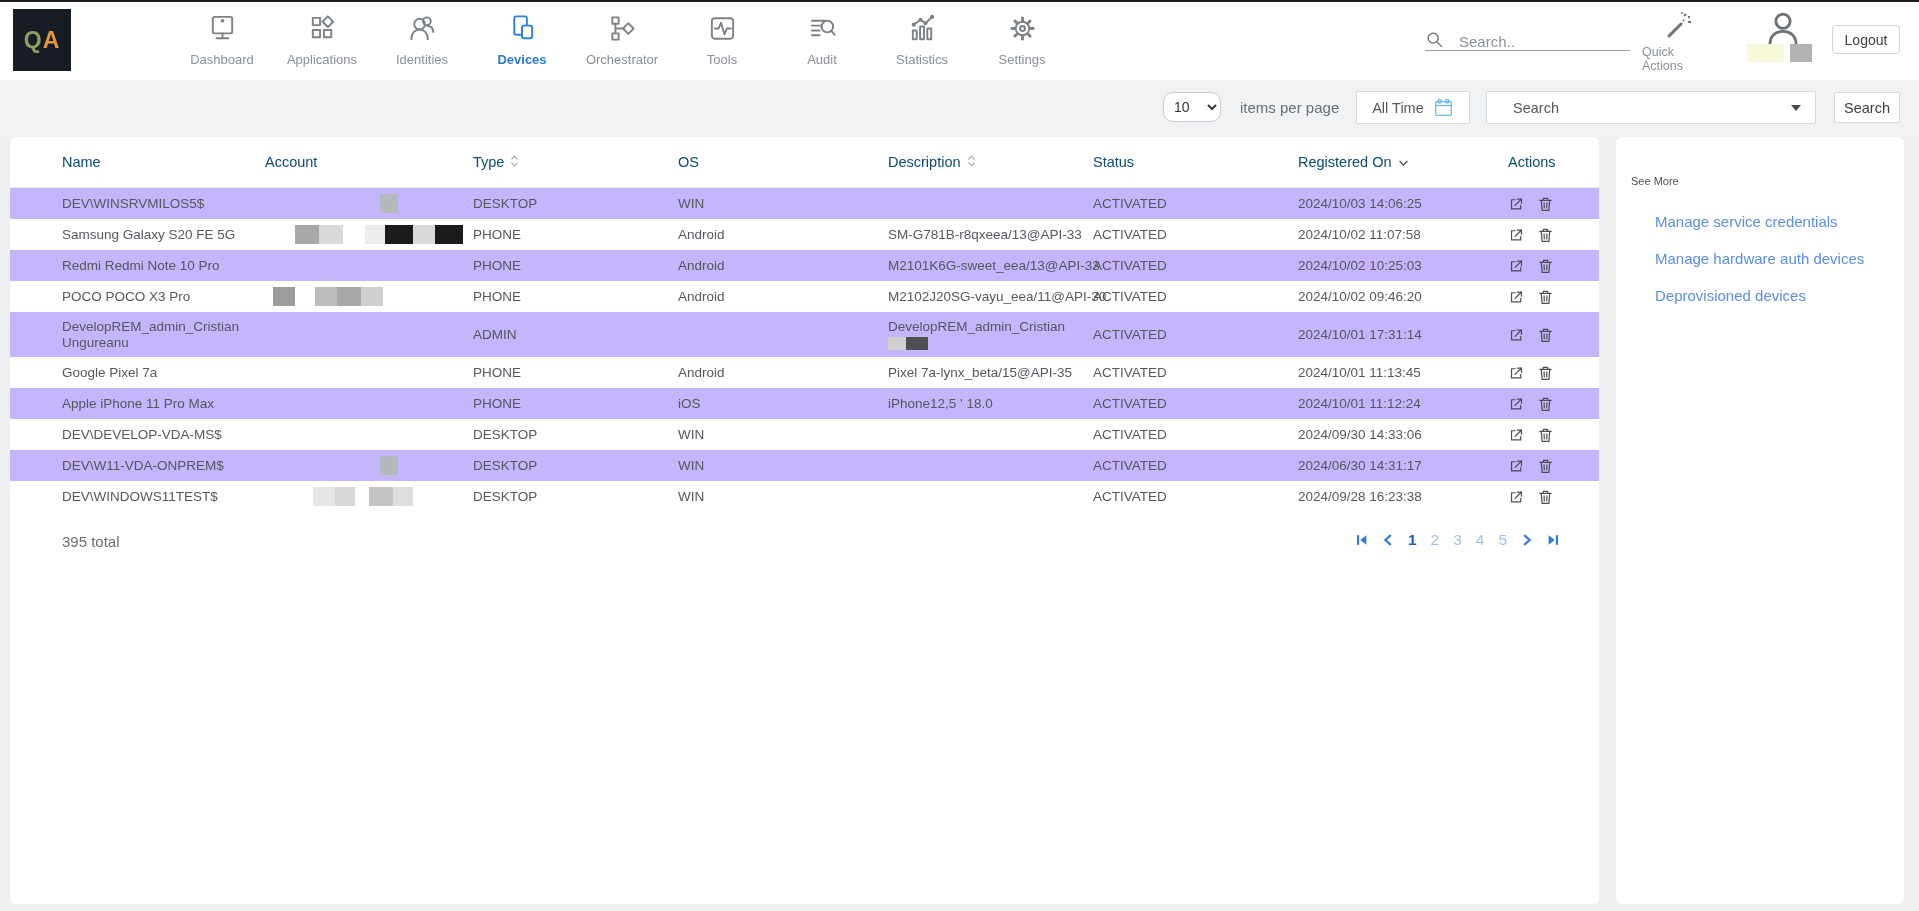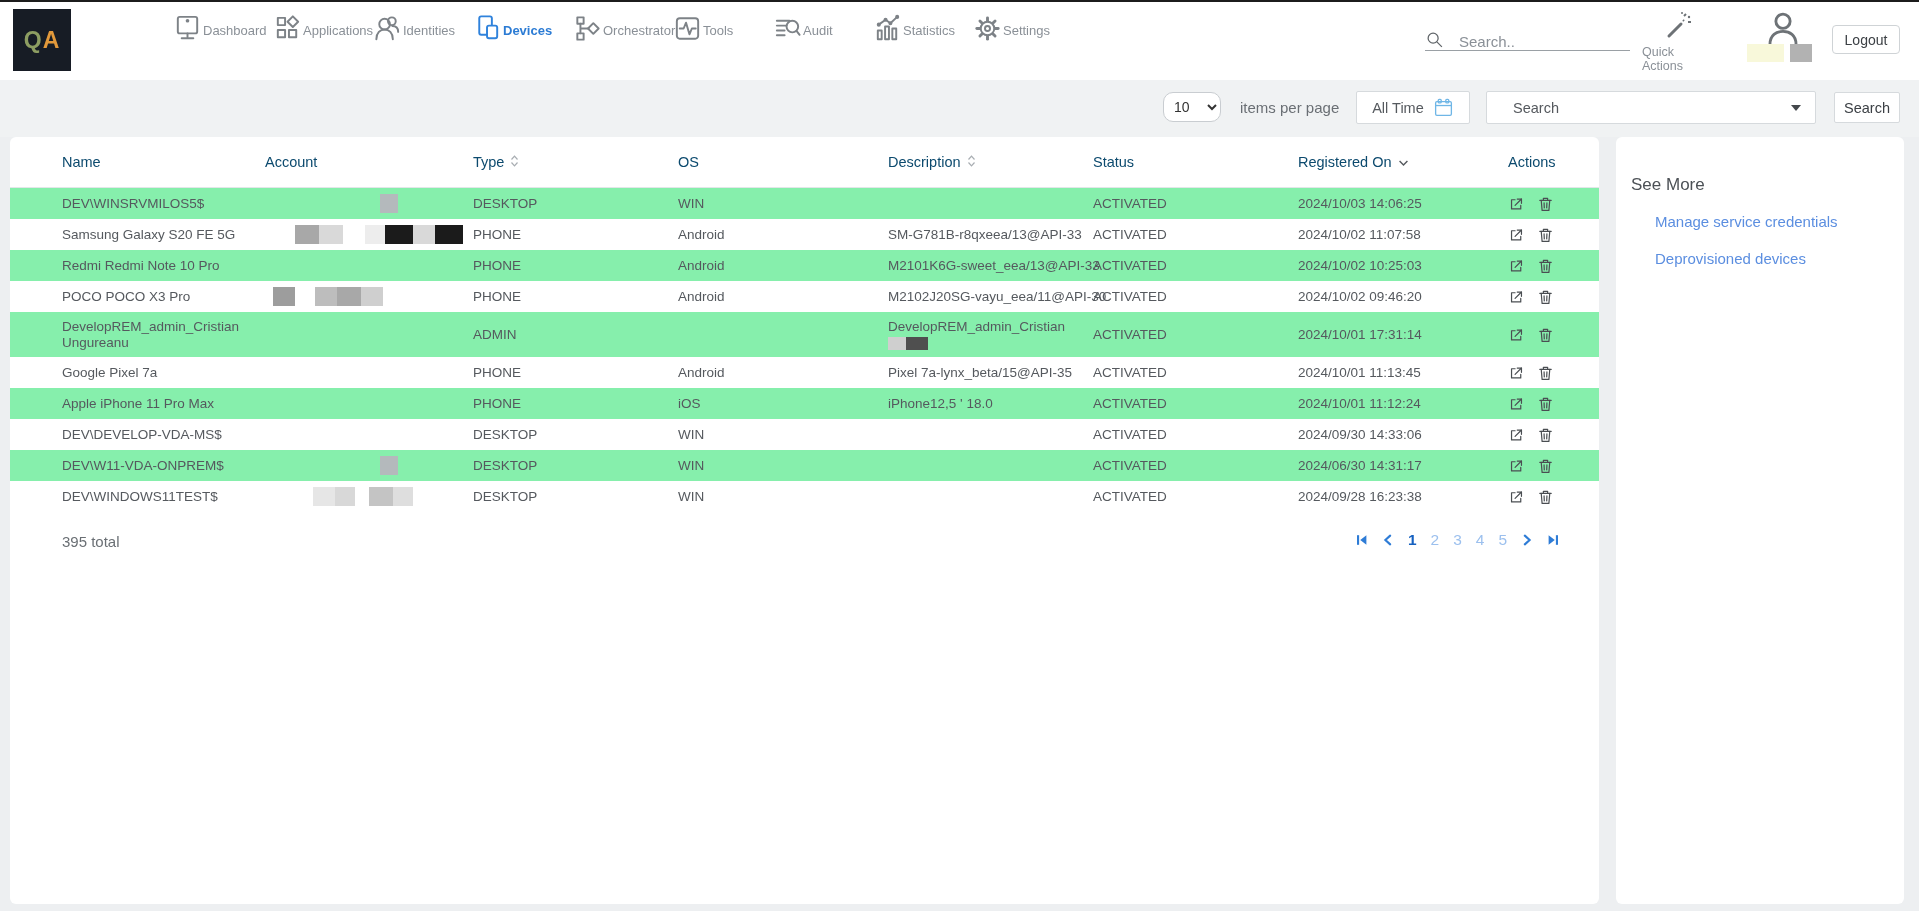--- a/index.html
+++ b/index.html
@@ -12,21 +12,21 @@
   .page { position:relative; width:1919px; height:911px; }
   .top-stripe { position:absolute; top:0; left:0; width:100%; height:2px; background:#1c1c1c; z-index:50;}
 
   
   .topbar { position:absolute; top:0; left:0; width:100%; height:80px; background:#ffffff; }
   .logo { position:absolute; left:13px; top:9px; width:58px; height:62px; background:#171c25;
           display:flex; align-items:center; justify-content:center; font-size:23px; font-weight:bold; letter-spacing:1px;}
   .logo .q { color:#8d9d62; }
   .logo .a { color:#e2993b; }
   .nav { position:absolute; left:172px; top:8px; display:flex; }
-  .nav-item { width:100px; display:flex; flex-direction:row; align-items:center; cursor:pointer; }
+  .nav-item { width:100px; display:flex; flex-direction:column; align-items:center; cursor:pointer; }
   .nav-item .nav-icon { height:40px; display:flex; align-items:center; justify-content:center; }
   .nav-item .nav-icon svg { width:31px; height:31px; stroke:#7d8287; fill:none; stroke-width:2; stroke-linecap:round; stroke-linejoin:round;}
   .nav-item .nav-label { font-size:13px; color:#8a9097; margin-top:4px; }
   .nav-item.active .nav-icon svg { stroke:#2f82dc; }
   .nav-item.active .nav-label { color:#2b7bd4; font-weight:bold; }
 
   .top-search { position:absolute; left:1425px; top:30px; width:205px; display:flex; align-items:flex-end; border-bottom:1px solid #9aa0a5; }
   .top-search svg { width:20px; height:20px; stroke:#5f6468; fill:none; stroke-width:2; }
   .top-search input { border:none; outline:none; background:transparent; font-size:15px; margin-left:14px; width:160px;
                       font-family:"Liberation Sans","DejaVu Sans",sans-serif; color:#55595e;}
@@ -71,42 +71,42 @@
   .side-card { position:absolute; left:1616px; top:137px; width:288px; height:767px; background:#fff; border-radius:6px; }
 
   
   .thead { display:grid; grid-template-columns:203px 208px 205px 210px 205px 205px 210px 90px;
            padding:0 0 0 42px; height:51px; align-items:center; border-bottom:1px solid #e3e6e9; }
   .th { font-size:14.5px; color:#0c4a6e; display:flex; align-items:center; gap:6px; padding-left:10px; white-space:nowrap;}
   .th svg.sort-both { width:9px; height:14px; stroke:#a8adb2; fill:none; stroke-width:1.6;}
   .th svg.sort-desc { width:11px; height:8px; stroke:#55595e; fill:none; stroke-width:1.8;}
   .tbody .tr { display:grid; grid-template-columns:203px 208px 205px 210px 205px 205px 210px 90px;
                padding-left:42px; min-height:31px; align-items:center; }
-  .tbody .tr.striped { background:#86efac; }
+  .tbody .tr.striped { background:#c4b5fd; }
   .td { font-size:13.5px; color:#55595e; padding-left:10px; white-space:nowrap; overflow:visible; line-height:16px;}
   .td.wrap { white-space:normal; max-width:195px; }
   .blocks { display:flex; align-items:center; height:20px; }
   .blocks .blk { height:19px; display:inline-block; }
   .desc-blocks { display:flex; height:14px; margin-top:2px;}
   .desc-blocks .blk { height:13px; display:inline-block; }
   .actions-cell { display:flex; gap:12px; align-items:center; }
   .action-btn { background:none; border:none; cursor:pointer; padding:0; line-height:0;}
   .action-btn svg { width:17px; height:18px; stroke:#4a4e52; fill:none; stroke-width:1.7; stroke-linecap:round; stroke-linejoin:round;}
 
   .total-label { position:absolute; left:52px; top:396px; font-size:15px; color:#6a6f74; }
 
   .pagination { position:absolute; right:37px; top:394px; display:flex; align-items:center; gap:8px; }
   .pg-btn { background:none; border:none; cursor:pointer; padding:2px; line-height:0; }
   .pg-btn svg { width:14px; height:14px; }
   .pg-num { font-size:15.5px; color:#9cc0ee; cursor:pointer; padding:0 3px; background:none; border:none;
             font-family:"Liberation Sans","DejaVu Sans",sans-serif;}
   .pg-num.current { color:#1661c0; font-weight:bold; }
 
   
-  .side-title { position:absolute; left:15px; top:38px; font-size:17px; color:#4c5156; }
+  .side-title { position:absolute; left:15px; top:38px; font-size:11px; color:#4c5156; }
   .side-links { position:absolute; left:39px; top:66px; display:flex; flex-direction:column; }
   .side-link { font-size:15px; color:#5b8ee0; cursor:pointer; height:37px; display:flex; align-items:center; }
 </style>
 </head>
 <body>
 
 <div class="page">
   <div class="top-stripe"></div>
 
   <div class="topbar">
@@ -634,16 +634,17 @@
               <path d="M12.5 2.5 v11" stroke="#2e7cd6" stroke-width="2.4"></path>
               <path d="M3 2.5 L10 8 l-7 5.5 z" fill="#2e7cd6"></path>
             </svg></span></button>
       </div>
   </div>
 
   <div class="side-card">
     <div class="side-title">See More</div>
     <div class="side-links">
         <div class="side-link">Manage service credentials</div>
+        <div class="side-link">Manage hardware auth devices</div>
         <div class="side-link">Deprovisioned devices</div>
       </div>
   </div>
 </div>
 
 </body></html>

